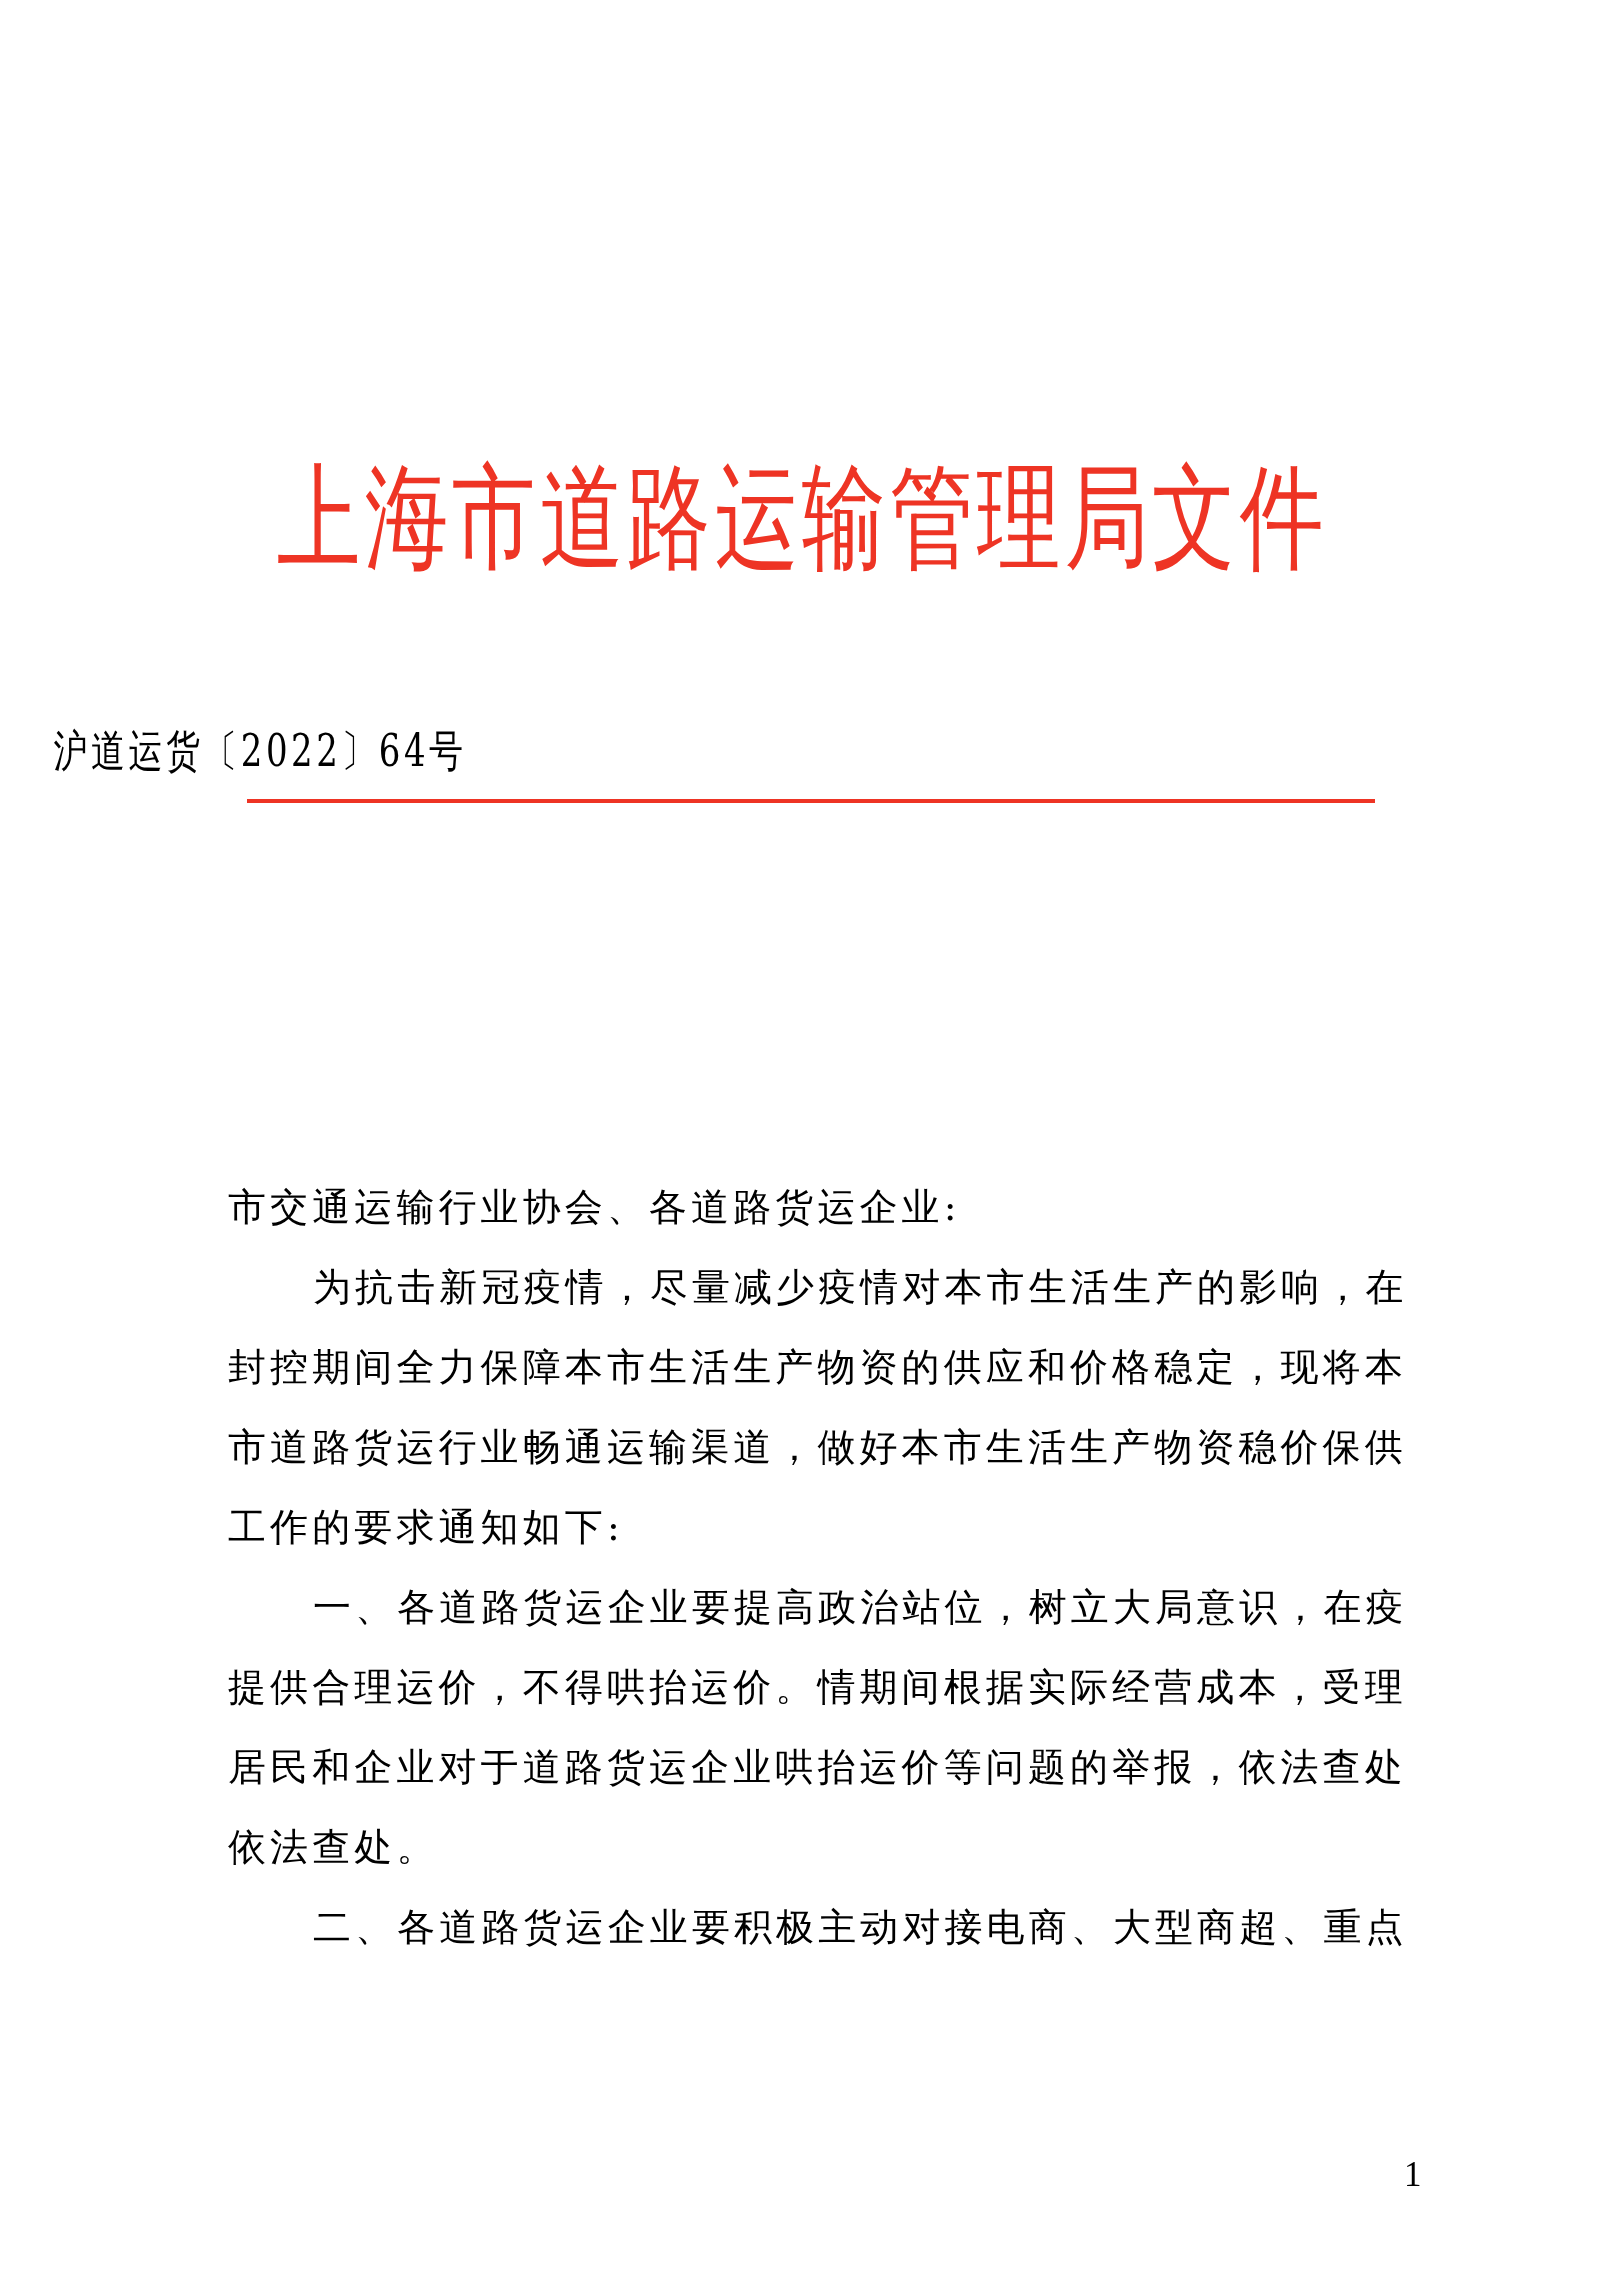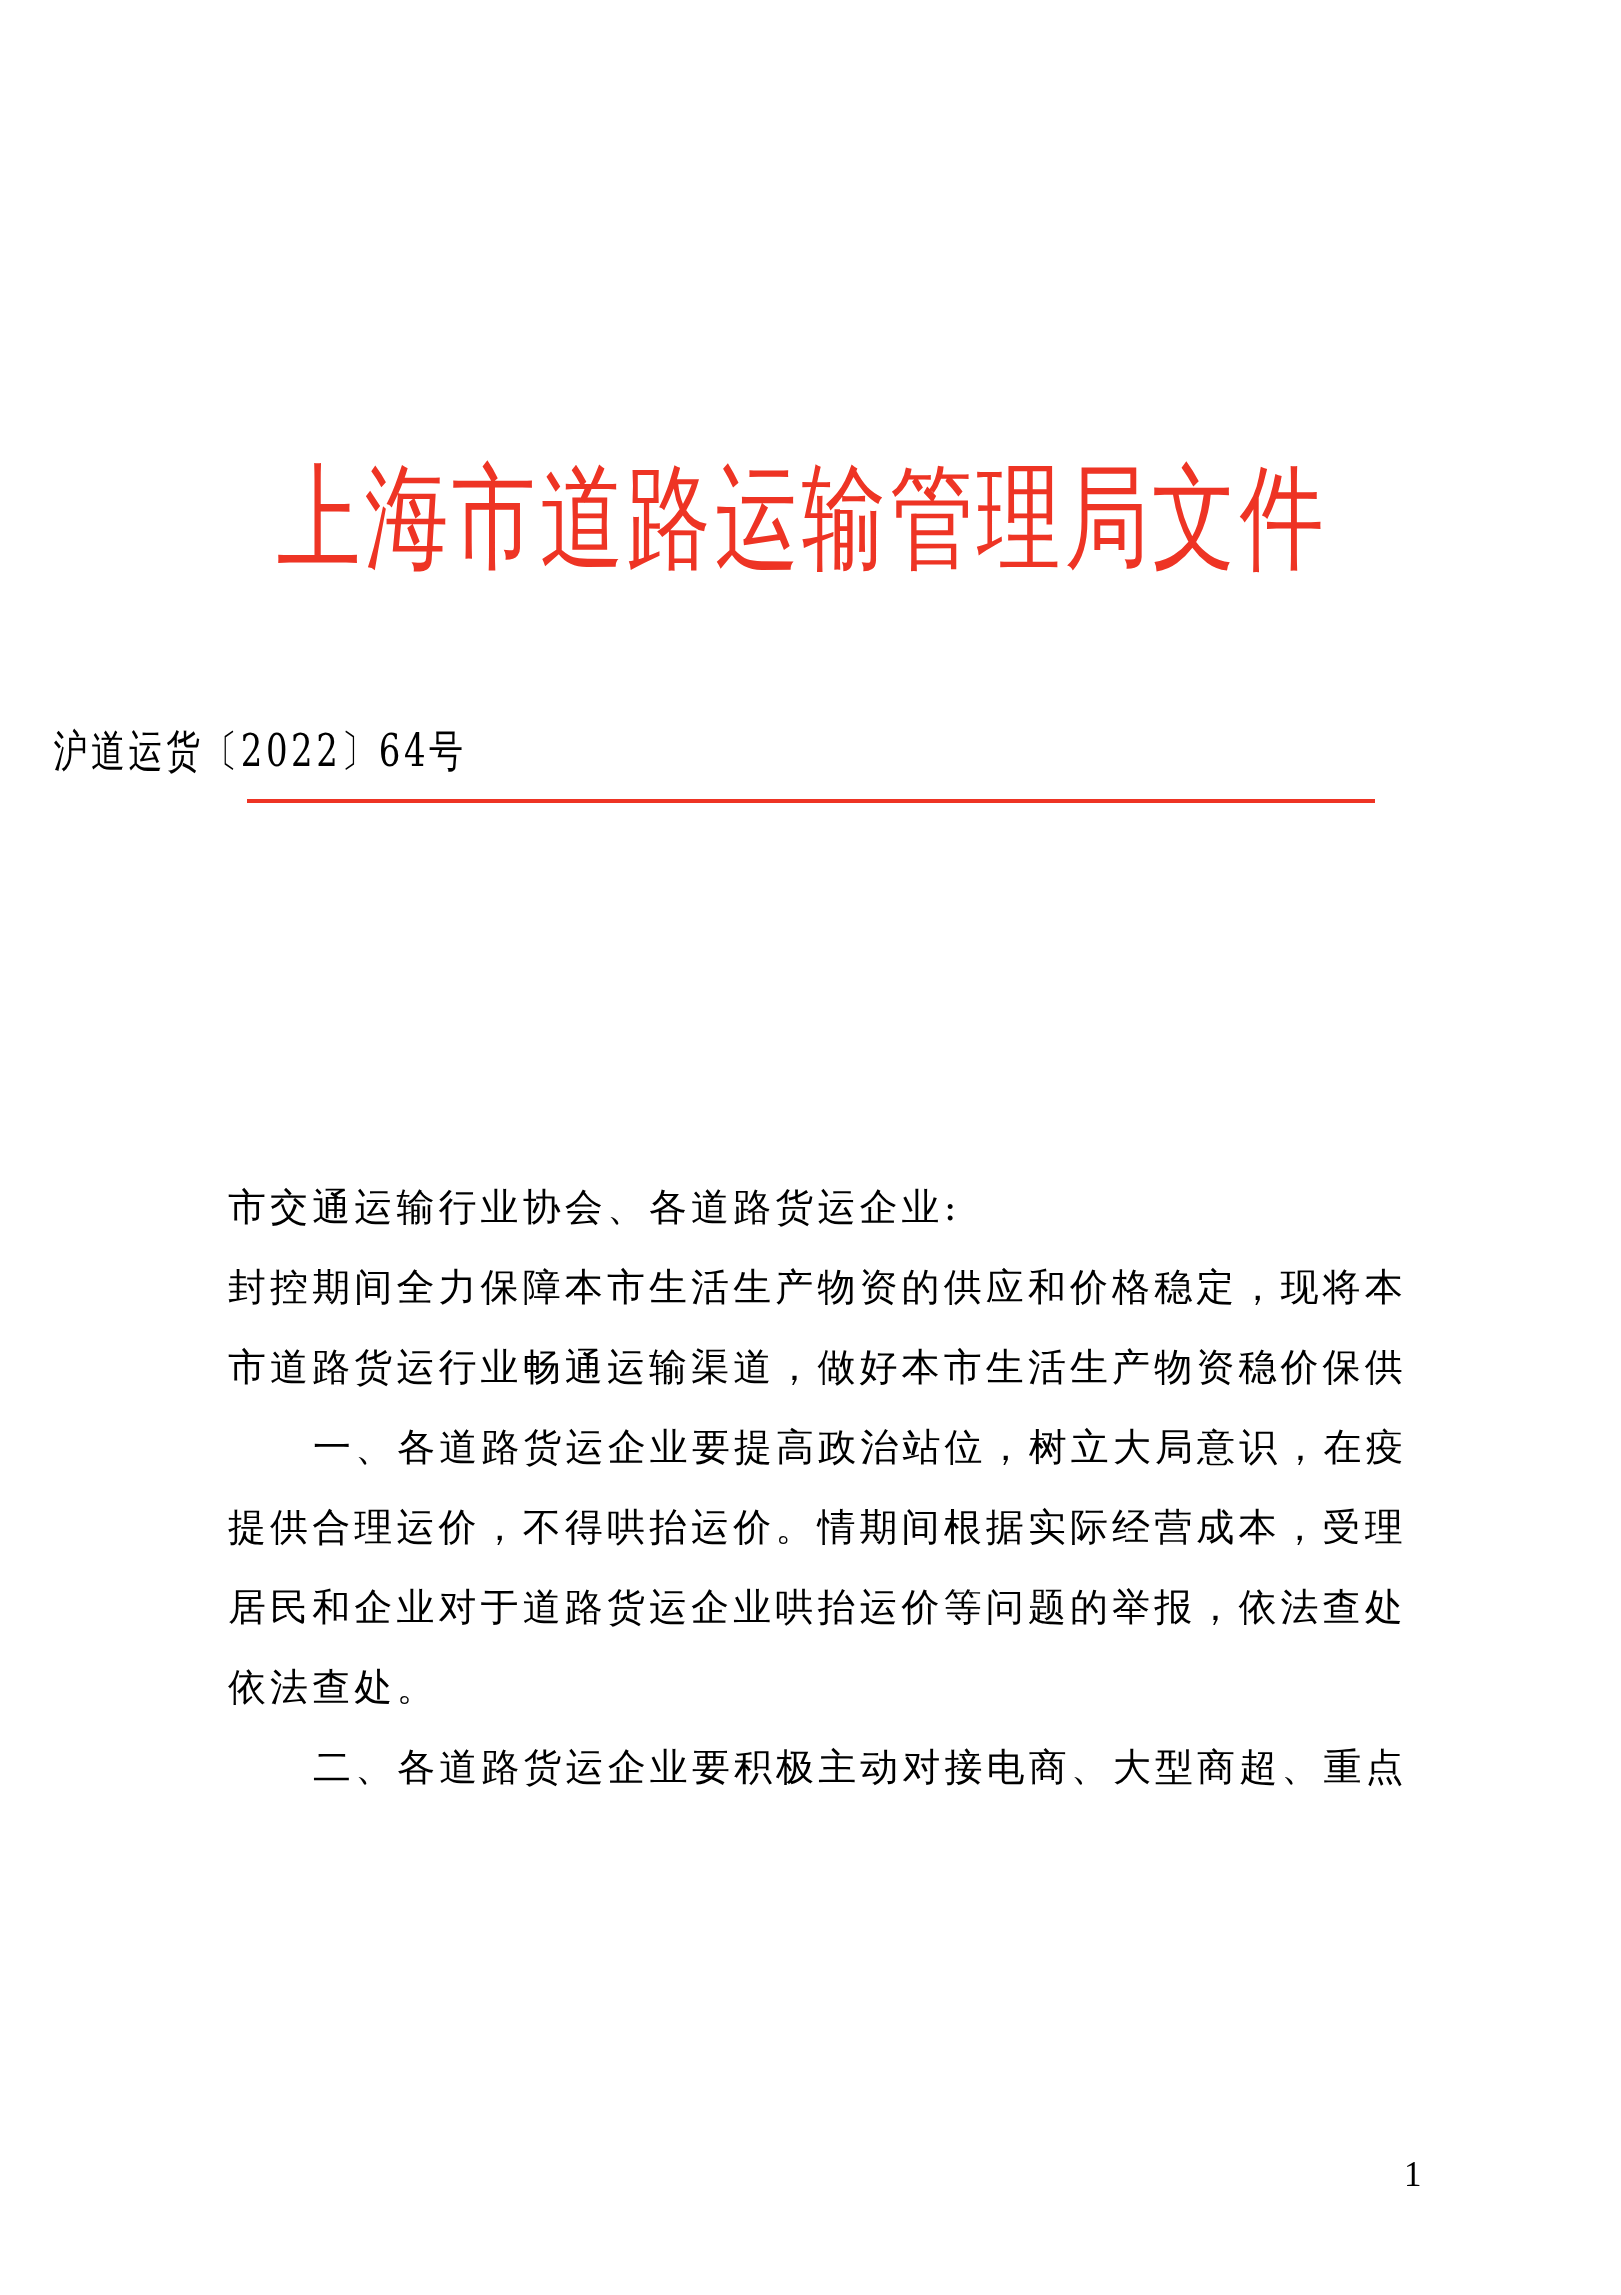--- a/index.html
+++ b/index.html
@@ -129,22 +129,24 @@
 
   <div class="doc-number">
     <span>沪道运货〔2022〕64号</span>
   </div>
 
   <div class="red-rule"></div>
 
 
   <div class="body-text">
     <span class="line">市交通运输行业协会、各道路货运企业:</span>
+    <span class="line indent">为抗击新冠疫情，尽量减少疫情对本市生活生产的影响，在</span>
     <span class="line">封控期间全力保障本市生活生产物资的供应和价格稳定，现将本</span>
     <span class="line">市道路货运行业畅通运输渠道，做好本市生活生产物资稳价保供</span>
+    <span class="line">工作的要求通知如下:</span>
     <span class="line indent">一、各道路货运企业要提高政治站位，树立大局意识，在疫</span>
     <span class="line">提供合理运价，不得哄抬运价。情期间根据实际经营成本，受理</span>
     <span class="line">居民和企业对于道路货运企业哄抬运价等问题的举报，依法查处</span>
     <span class="line">依法查处。</span>
     <span class="line indent">二、各道路货运企业要积极主动对接电商、大型商超、重点</span>
   </div>
 
   <div class="page-number">1</div>
 
 </div>

